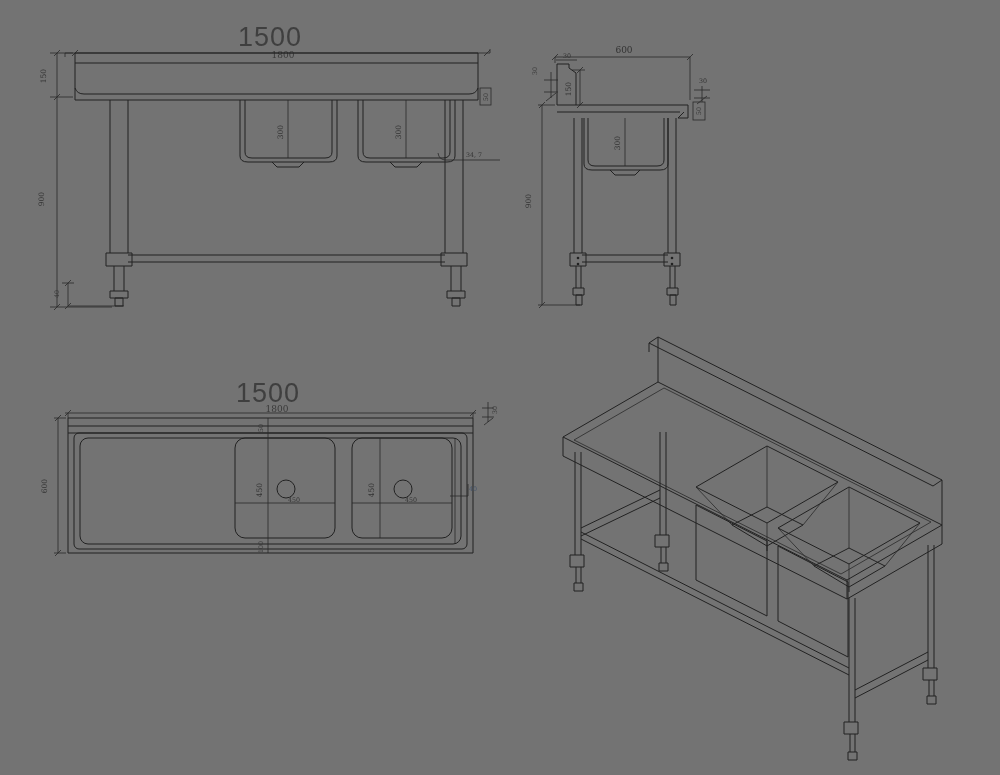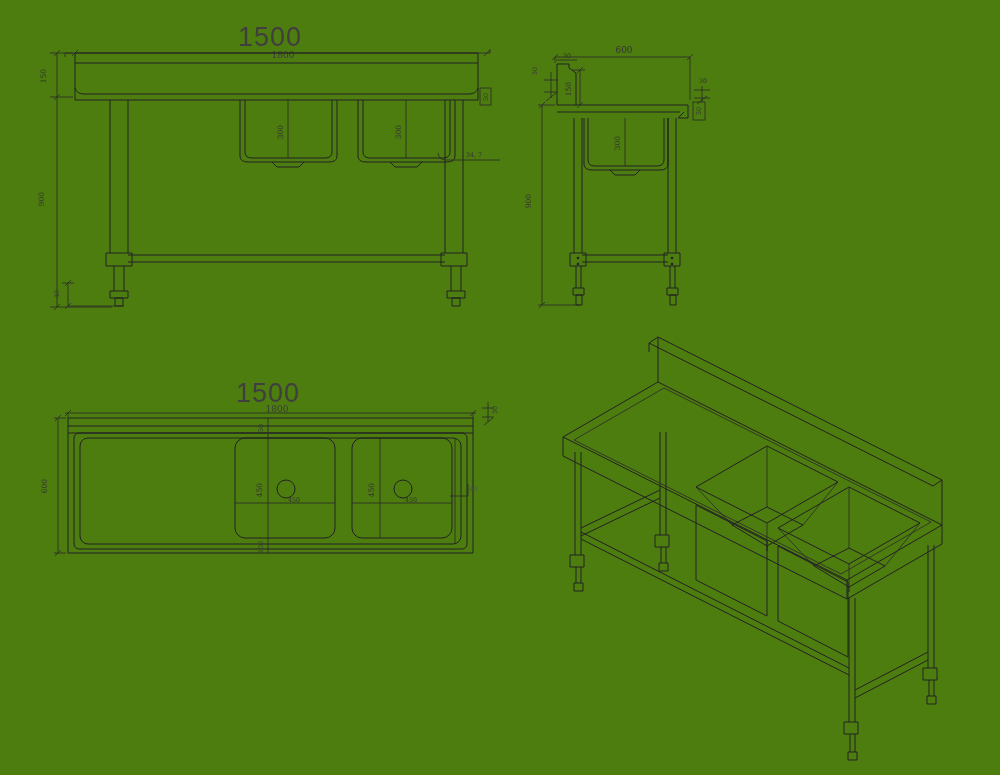--- a/index.html
+++ b/index.html
@@ -1,16 +1,16 @@
 <!DOCTYPE html>
 <html><head>
 <meta charset="utf-8">
 <style>
   html,body{margin:0;padding:0;background:#ffffff;}
-  .canvas{position:relative;width:1000px;height:775px;background:#4d7c0f;overflow:hidden;
+  .canvas{position:relative;width:1000px;height:775px;background:#737373;overflow:hidden;
           font-family:"Liberation Sans",sans-serif;}
   svg{position:absolute;left:0;top:0;}
   .ln{stroke:#222222;stroke-width:1;fill:none;stroke-linejoin:round;stroke-linecap:butt;}
   .thin{stroke:#2a2a2a;stroke-width:0.8;fill:none;}
   .dim{font-family:"DejaVu Serif",serif;font-size:7.5px;fill:#333333;}
   .dim-sm{font-family:"DejaVu Serif",serif;font-size:6.3px;fill:#333333;}
   .dim-md{font-family:"DejaVu Serif",serif;font-size:9px;fill:#333333;}
   .title{font-family:"Liberation Sans",sans-serif;font-size:27px;fill:#3f3f3f;letter-spacing:1px;}
   .sub{font-family:"DejaVu Serif",serif;font-size:9px;fill:#3a3a3a;}
   .accent{fill:#44546a;}

